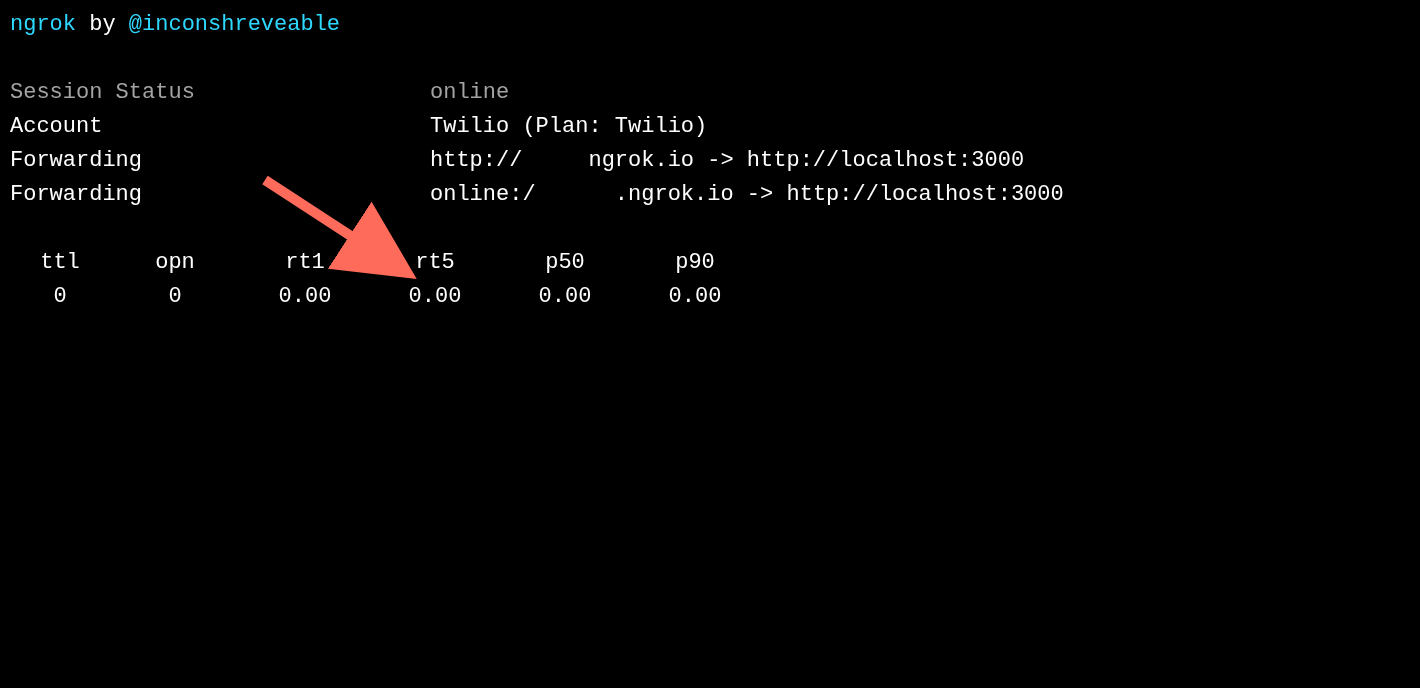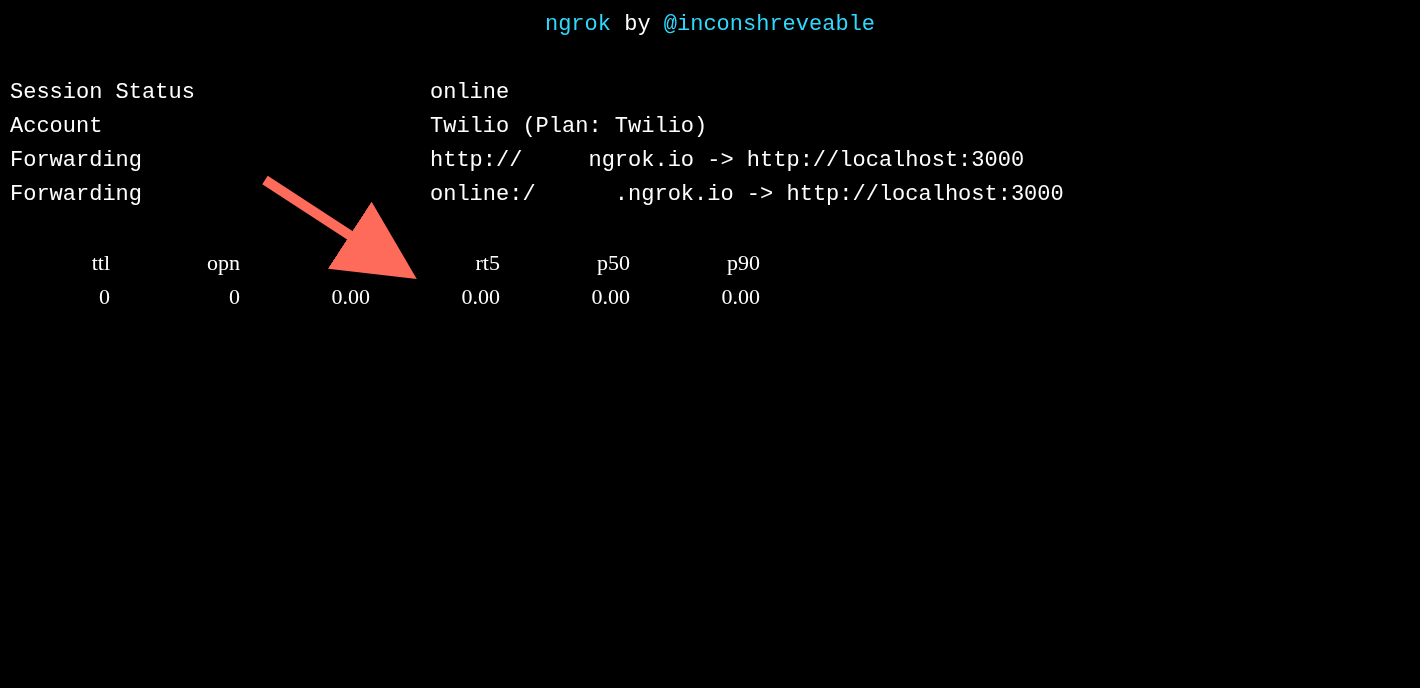--- a/index.html
+++ b/index.html
@@ -1,24 +1,24 @@
 <!DOCTYPE html>
 <html><head>
 <meta charset="utf-8">
 <style>
   html,body{margin:0;padding:0;background:#000;width:1420px;height:688px;overflow:hidden}
   body{font-family:"SFMono-Regular",Menlo,Consolas,"Liberation Mono",monospace;font-size:22px;line-height:34px;color:#fff}
   .wrap{position:relative;padding:8px 10px}
   .cyan{color:#2ed9ff}
-  .green{color:#ffffff}
-  .header{display:flex;justify-content:center}
+  .green{color:#a3a3a3}
+  .header{display:flex;justify-content:flex-start}
   .col{display:inline-block;vertical-align:top}
   .label{width:420px}
   table.conn{border-collapse:collapse;margin-left:0}
-  table.conn td{padding:0 0 0 0; text-align:right;font-family:Liberation Serif, serif;}
+  table.conn td{padding:0 0 0 0; text-align:center;}
   table.conn td.c1{width:100px}
   table.conn td.c2{width:130px}
   table.conn td.c3{width:130px}
   table.conn td.c4{width:130px}
   table.conn td.c5{width:130px}
   table.conn td.c6{width:130px}
   svg.arrow{position:absolute;left:255px;top:170px;pointer-events:none}
   .redacted{opacity:0}
 </style>
 </head>

